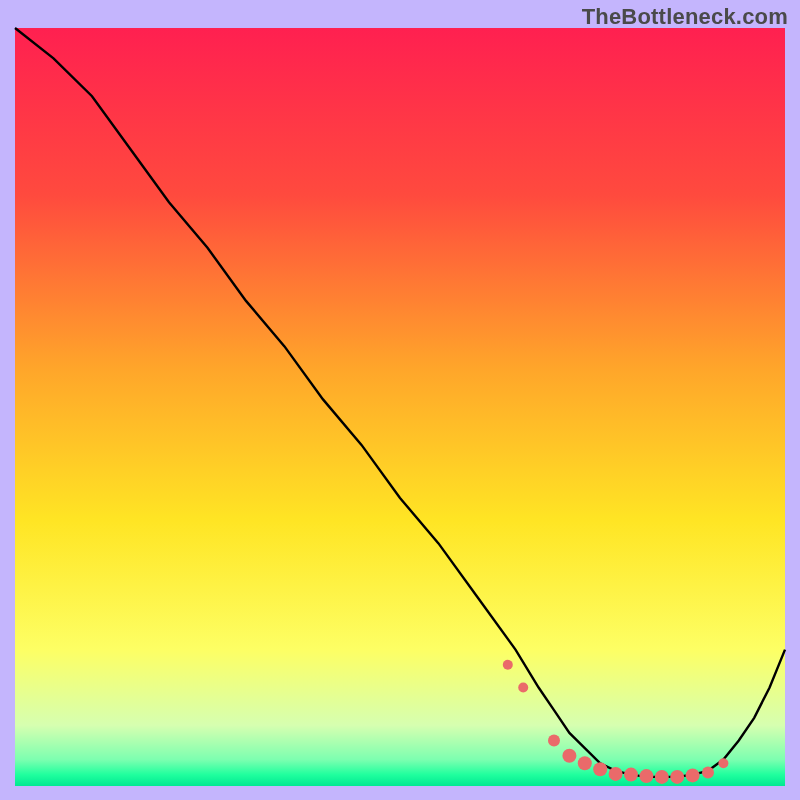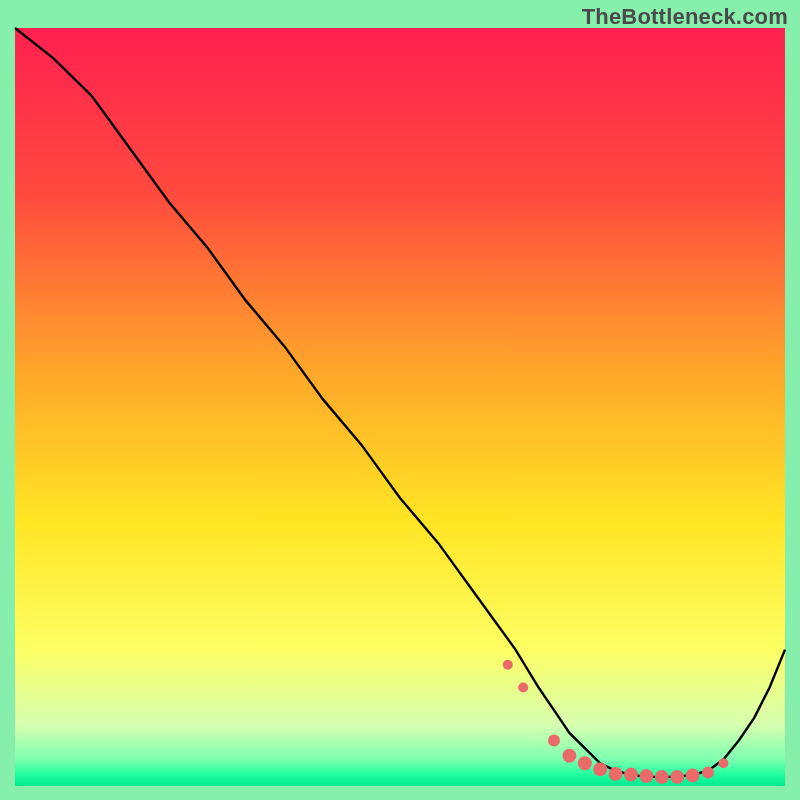--- a/index.html
+++ b/index.html
@@ -7,21 +7,21 @@
     padding: 0;
     width: 800px;
     height: 800px;
     background: #000;
     overflow: hidden;
   }
   .stage {
     position: relative;
     width: 800px;
     height: 800px;
-    background: #86efac;
+    background: #c4b5fd;
   }
   svg {
     position: absolute;
     inset: 0;
   }
   .watermark {
     position: absolute;
     top: 4px;
     right: 12px;
     font-family: Arial, Helvetica, sans-serif;

